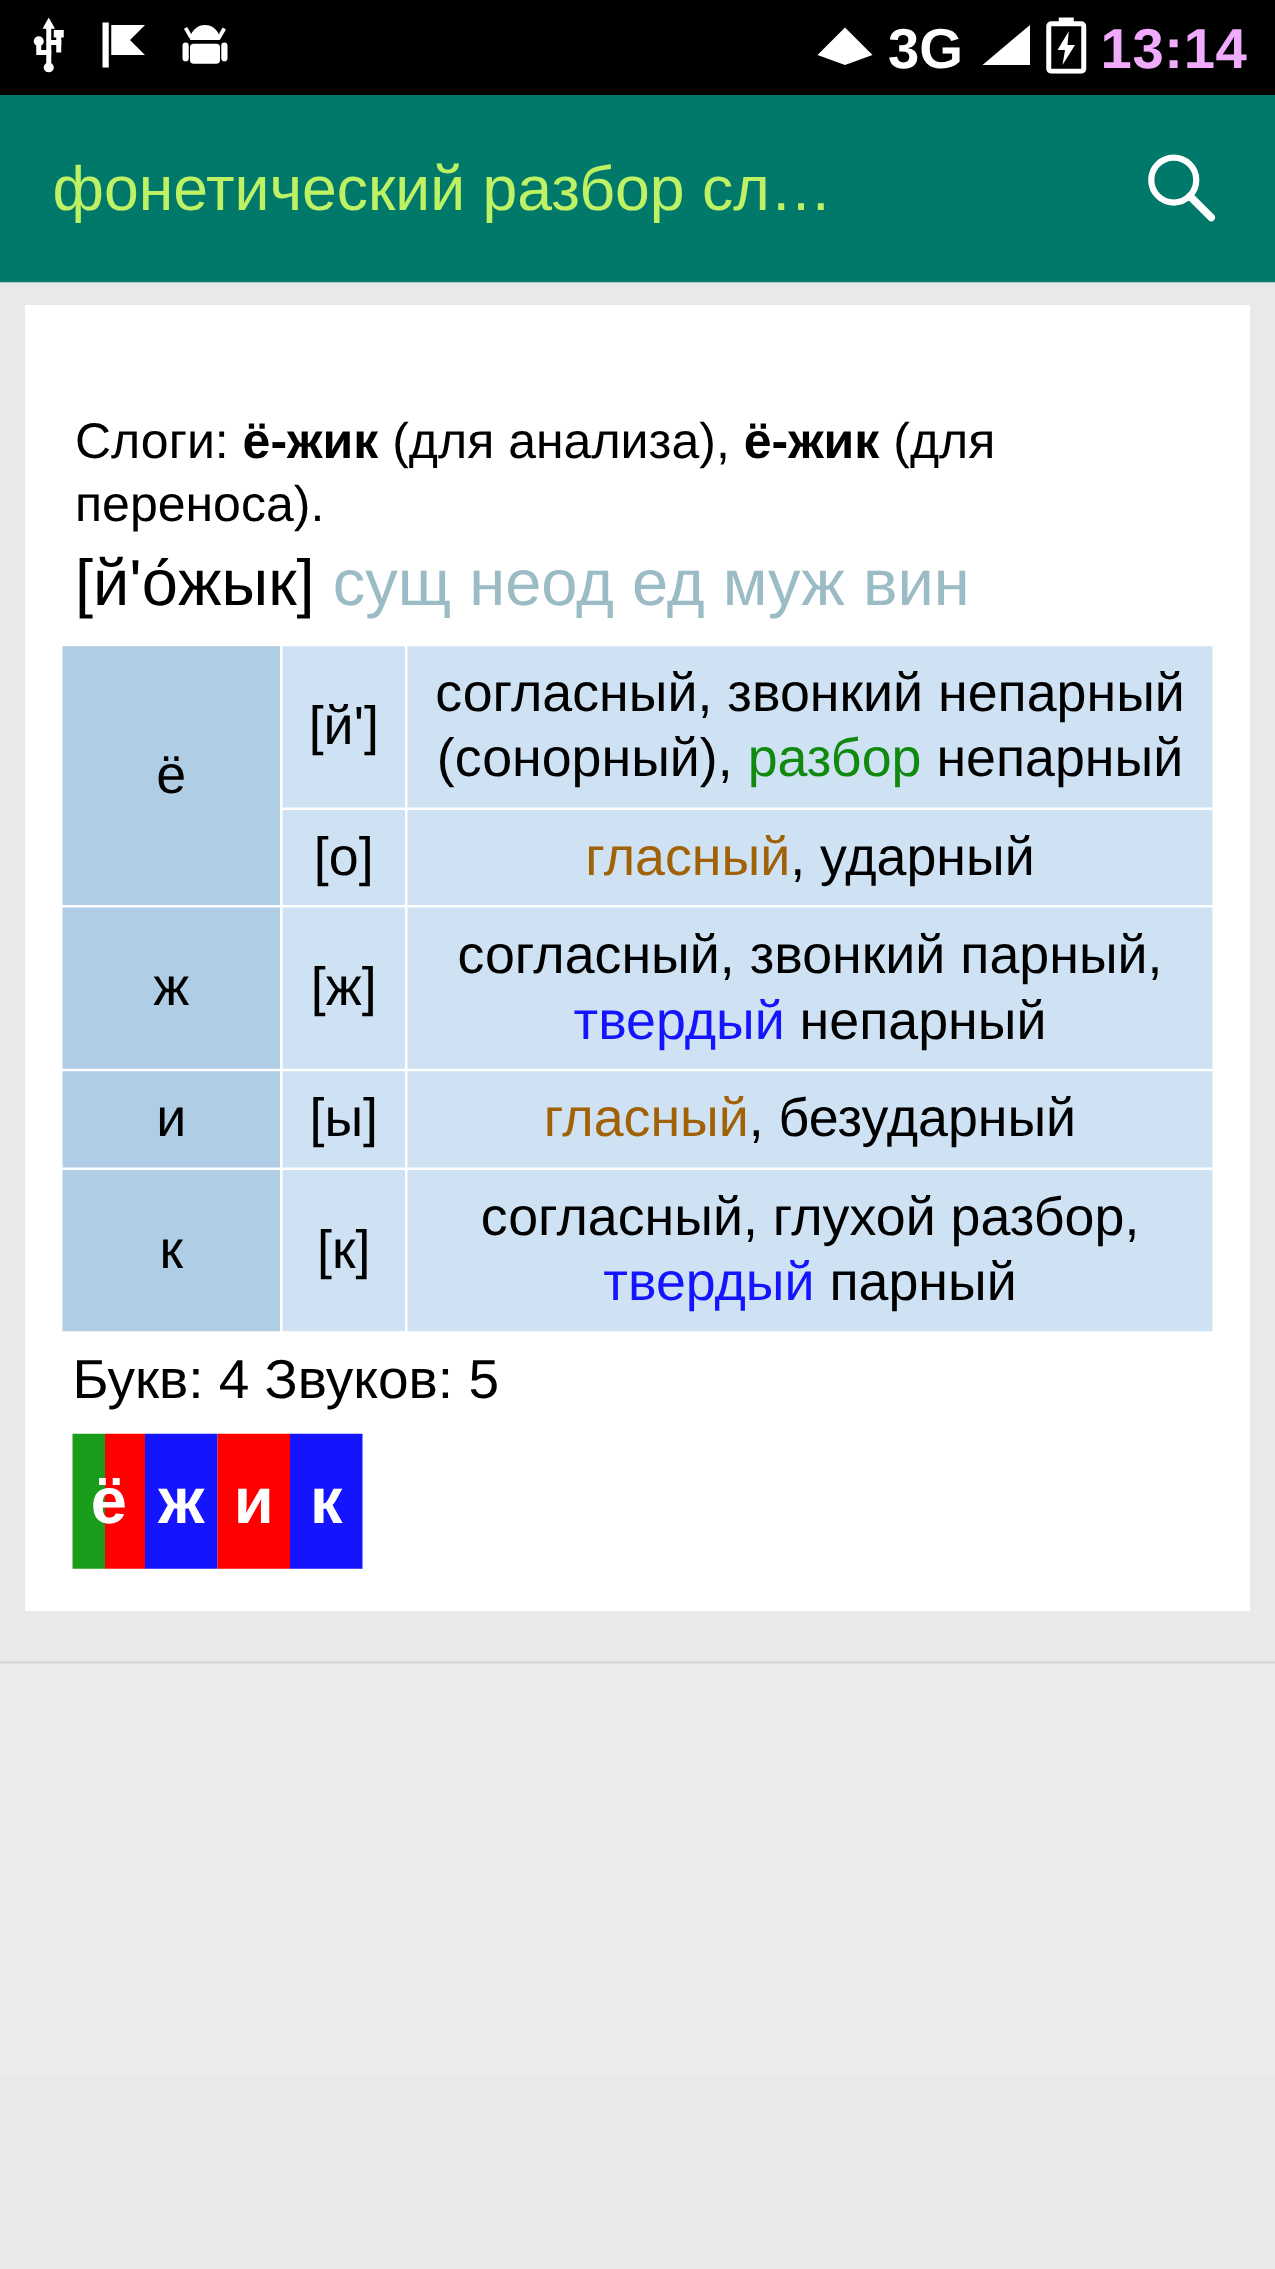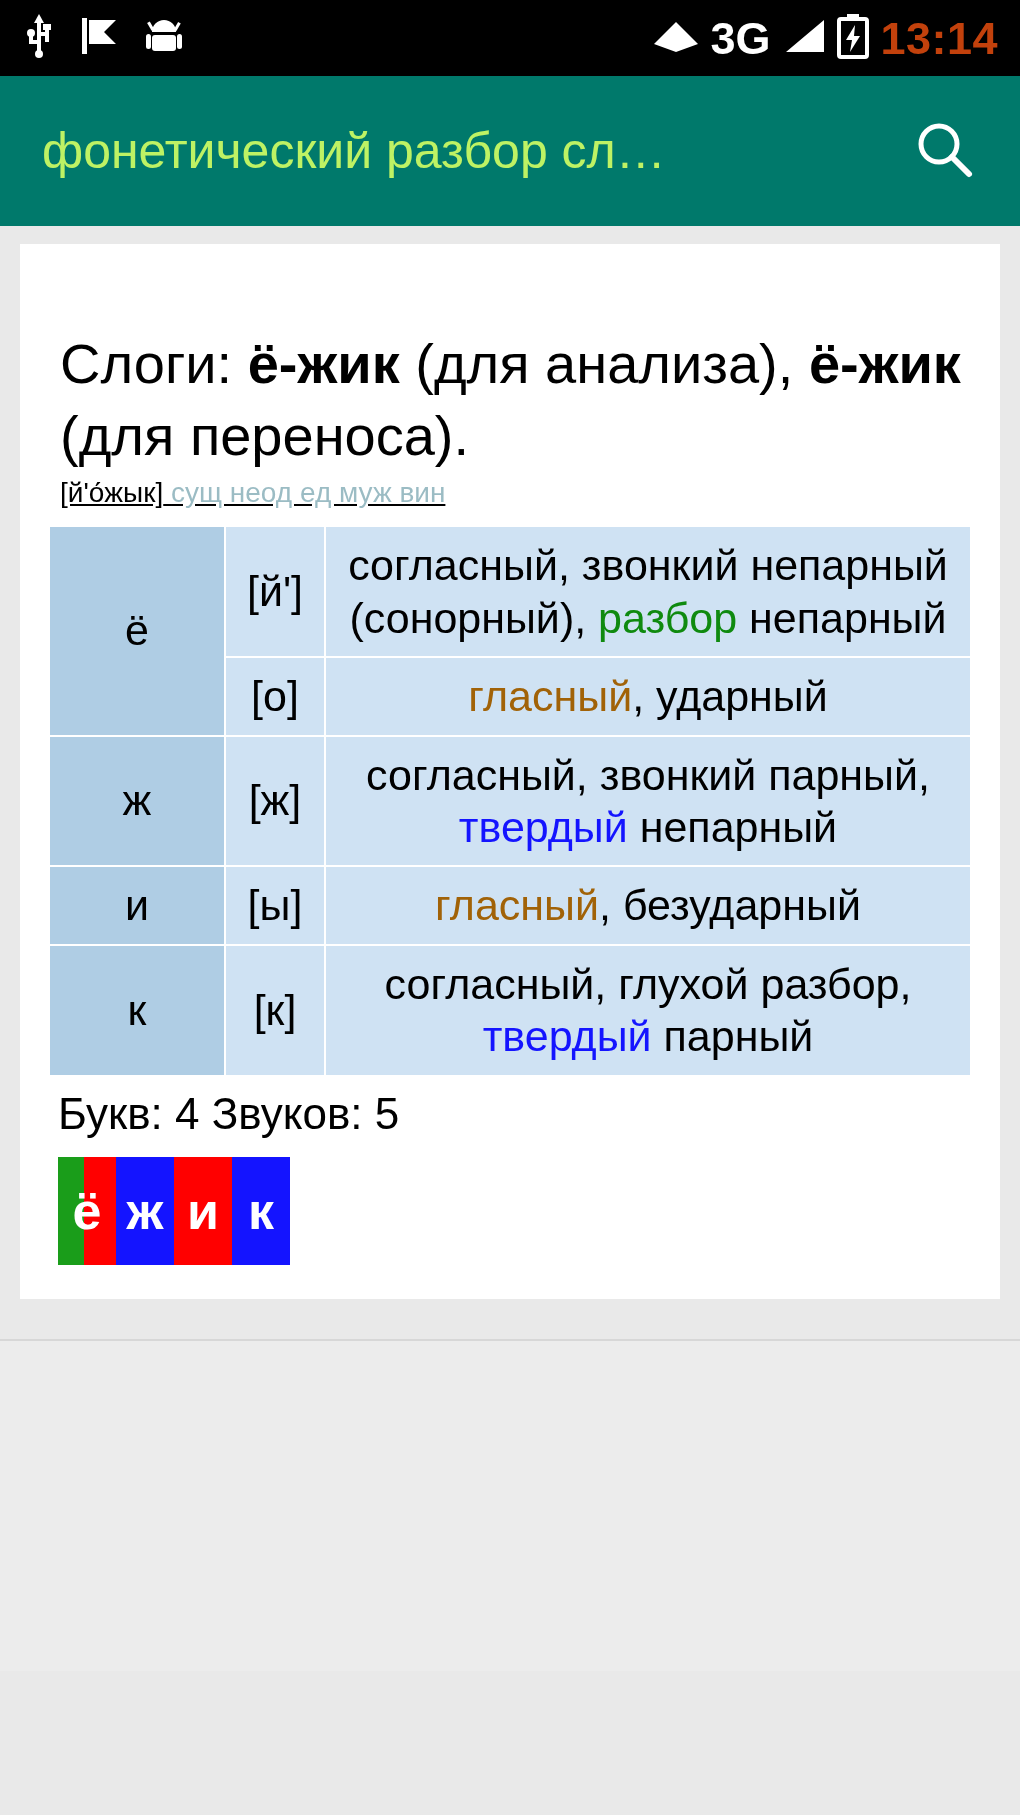--- a/index.html
+++ b/index.html
@@ -29,21 +29,21 @@
     align-items: center;
     gap: 24px;
   }
   .status-right {
     display: flex;
     align-items: center;
     gap: 10px;
   }
   .sb-icon { display: block; }
   .status-time {
-    color: #c2410c;
+    color: #f0abfc;
     font-size: 45px;
     font-weight: bold;
     letter-spacing: 0.5px;
     line-height: 1;
   }
   .net-label {
     color: #ffffff;
     font-size: 45px;
     font-weight: bold;
     line-height: 1;
@@ -88,32 +88,31 @@
     padding: 28px 28px 34px 28px;
     box-sizing: border-box;
   }
   .word-title {
     font-size: 52px;
     font-weight: bold;
     color: #000000;
     margin: 10px 0 0 12px;
   }
   .syllables {
-    font-size: 56px;
+    font-size: 40px;
     color: #000000;
     line-height: 1.28;
     margin: 56px 0 0 12px;
   }
   .syllables b { font-weight: bold; }
   .transcription-line {
-    font-size: 28px;
+    font-size: 52px;
     color: #000000;
     margin: 4px 0 0 12px;
     line-height: 1.28;
-    text-decoration: underline;
   }
   .gram {
     color: #9bbcc4;
   }
 
   
   table.phon {
     border-collapse: collapse;
     width: 100%;
     margin-top: 14px;

